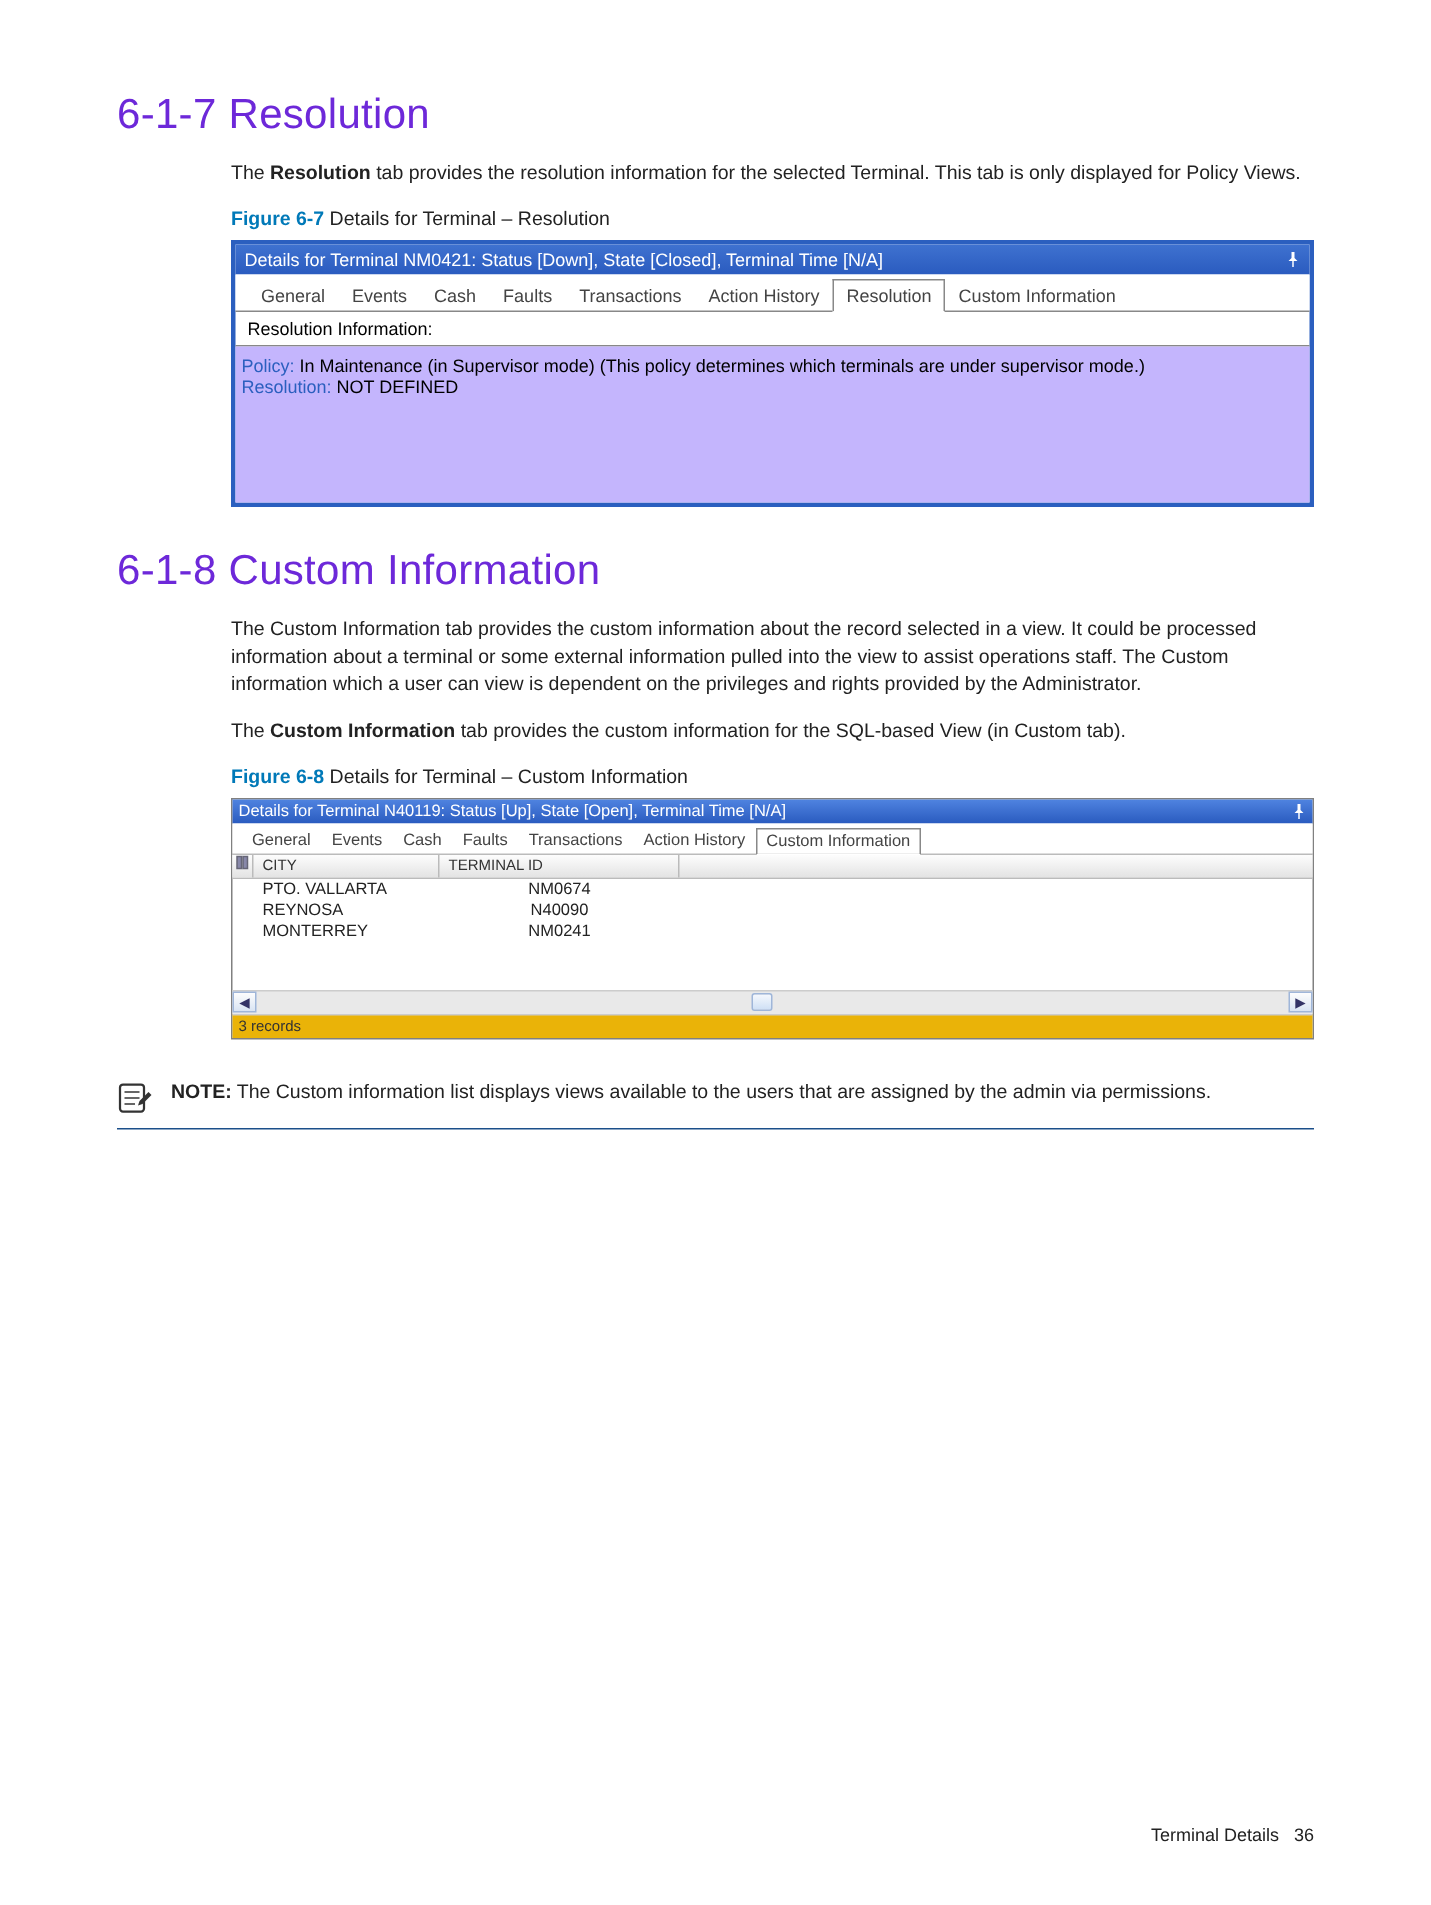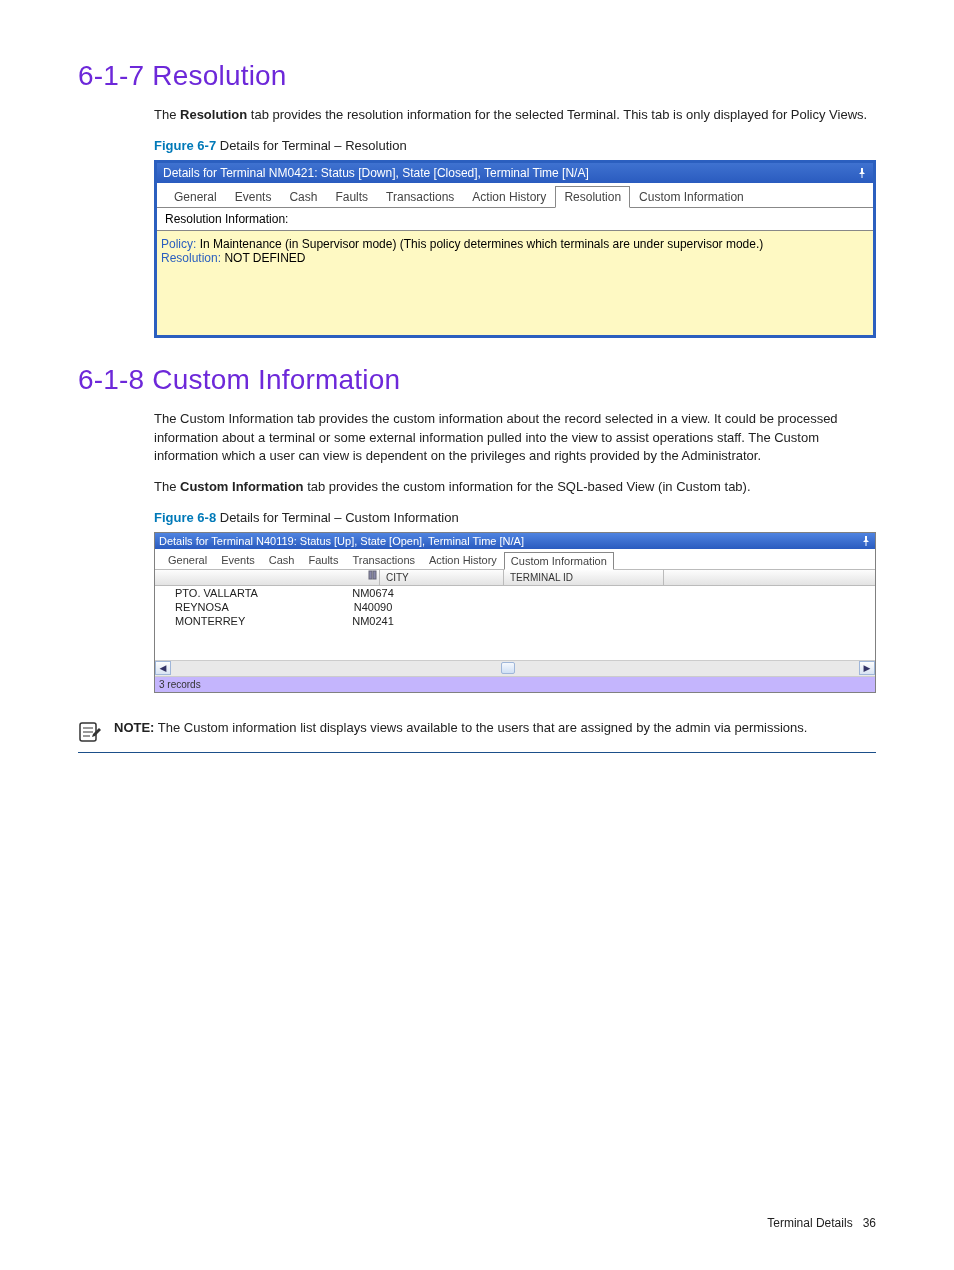--- a/index.html
+++ b/index.html
@@ -68,21 +68,21 @@
     font-size: 12px;
     padding: 4px 8px;
     color: #000;
     border-top: 1px solid #888;
     border-bottom: 1px solid #888;
   }
   .content-area {
     font-size: 12px;
     padding: 6px 4px 70px 4px;
     color: #2b5fbf;
-    background: #fef9c3;
+    background: #c4b5fd;
   }
   .content-area .lbl { color:#2b5fbf; }
   .content-area .val-black { color:#000; }
   
   .panel-outer2 { border: 1px solid #808080; font-family: Tahoma, Arial, sans-serif; }
   .panel-title2 {
     background: linear-gradient(#4f83e0, #2a5bbf);
     color: #fff;
     padding: 2px 4px;
     font-size: 11px;
@@ -109,39 +109,39 @@
   .dropdown .dd-btn { width:16px; height:16px; background:linear-gradient(#eef3fb,#c9d9f2); border:1px solid #7a99c8; display:flex; align-items:center; justify-content:center; }
   .show-btn {
     border:1px dashed #555; outline:none;
     background:linear-gradient(#fdfdfd,#e6e6e6);
     font-size:11px; height:18px; padding:0 8px;
     display:flex; align-items:center; gap:4px; cursor:pointer;
   }
   .grid-head {
     display:flex; background:linear-gradient(#fdfdfd,#e3e3e3);
     border-top:1px solid #bbb; border-bottom:1px solid #bbb;
-    font-size:10px; color:#333;justify-content:center;
+    font-size:10px; color:#333;
   }
   .grid-head .gh-handle { width:14px; border-right:1px solid #bbb; background:linear-gradient(#fdfdfd,#e3e3e3); text-align:center; }
   .grid-head .col { padding:2px 6px; border-right:1px solid #bbb; }
   .col-city { width:124px; }
   .col-term { width:160px; }
   .grid-body { font-size:11px; color:#222; min-height:74px; }
   .grid-row { display:flex; }
   .grid-row .cell { padding:1px 6px; }
   .grid-row .cell.city { margin-left:14px; width:124px; }
   .grid-row .cell.tid { width:160px;text-align:center; }
   .hscroll {
     display:flex; align-items:center; height:16px;
     background:#e9e9e9; border-top:1px solid #ccc;
   }
   .hscroll .arrow { width:16px; height:14px; background:linear-gradient(#fdfdfd,#d9e4f3); border:1px solid #9fb6d9; display:flex; align-items:center; justify-content:center; font-size:9px; color:#336; }
   .hscroll .track { flex:1; position:relative; height:14px; }
   .hscroll .thumb { position:absolute; left:48%; width:14px; height:12px; top:1px; background:linear-gradient(#f5f8fd,#cfe0f5); border:1px solid #9fb6d9; border-radius:2px; }
-  .status-bar { font-size:10px; padding:2px 4px; border-top:1px solid #ccc; color:#333; background:#c4b5fd; }
+  .status-bar { font-size:10px; padding:2px 4px; border-top:1px solid #ccc; color:#333; background:#eab308; }
   .note-row { display:flex; align-items:flex-start; gap:12px; border-bottom:1px solid #1b4f8a; padding-bottom:6px; margin-top:10px; }
   .note-icon { margin-top:2px; flex-shrink:0; }
   .footer { position: fixed; bottom: 40px; right: 78px; font-size: 12px; color:#222; }
   b { font-weight: bold; }
 </style>
 </head>
 <body>
 
 <h2 class="section-head">6-1-7 Resolution</h2>
 <div class="body-block">

